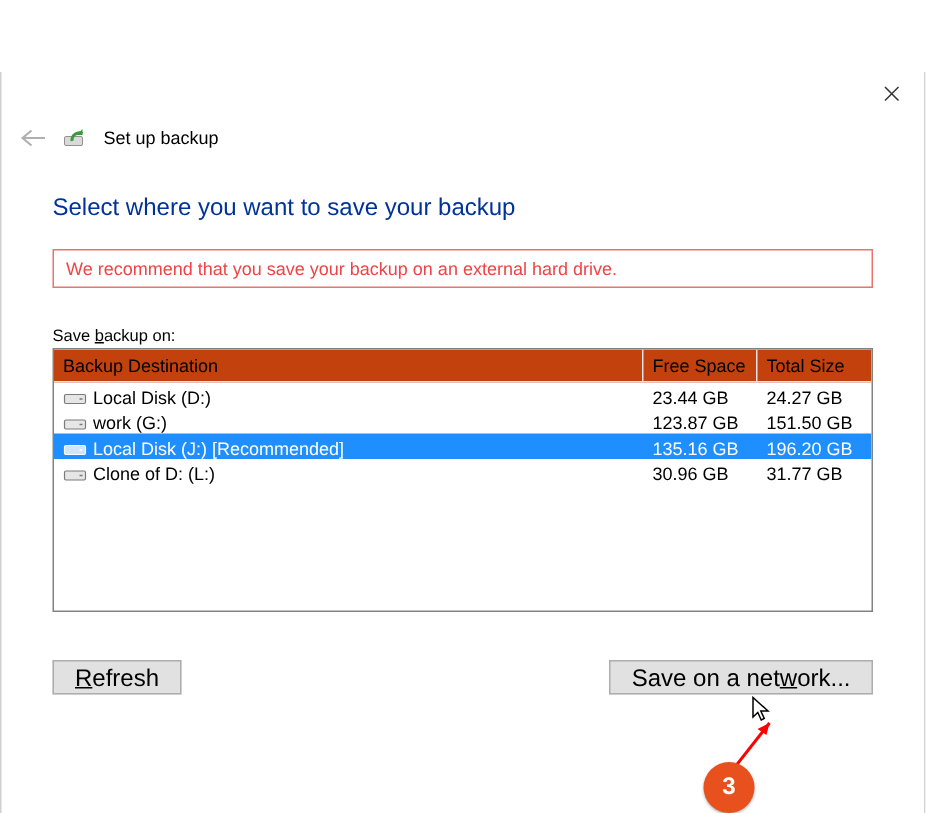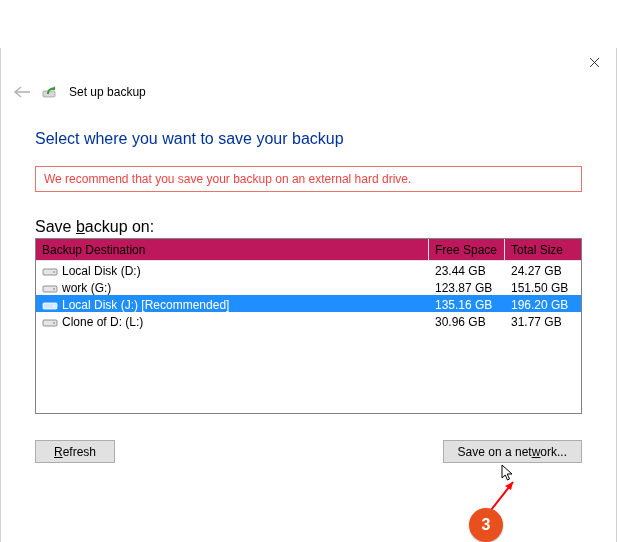--- a/index.html
+++ b/index.html
@@ -71,35 +71,35 @@
   .recommend-box {
     border: 1px solid #e8756d;
     padding: 5px 8px;
     color: #ef4444;
     font-size: 12px;
     margin-bottom: 26px;
     display: inline-block;
     width: 100%;
   }
   .save-label {
-    font-size: 16px;
+    font-size: 11px;
     margin-bottom: 2px;
   }
   .save-label .ul { text-decoration: underline; }
   .drive-table {
     border: 1px solid #828282;
     width: 100%;
     height: 176px;
     overflow: hidden;
     background: #fff;
   }
   .drive-header {
     display: flex;
     font-size: 12px;
-    background: #be185d;
+    background: #c2410c;
     height: 22px;
     align-items: center;
     border-bottom: 1px solid #e4e4e4;
   }
   .col-dest { flex: 1; padding-left: 6px; border-right: 1px solid #e4e4e4; height: 100%; display:flex; align-items:center;}
   .col-free { width: 76px; padding-left: 6px; border-right: 1px solid #e4e4e4; height: 100%; display:flex; align-items:center;}
   .col-total { width: 76px; padding-left: 6px; height: 100%; display:flex; align-items:center;}
   .drive-row {
     display: flex;
     height: 17px;
@@ -119,21 +119,21 @@
   .mid-buttons {
     position: absolute;
     top: 392px;
     left: 34px;
     right: 34px;
     display: flex;
     justify-content: space-between;
   }
   .btn {
     font-family: inherit;
-    font-size: 12px;
+    font-size: 16px;
     background: #e1e1e1;
     border: 1px solid #adadad;
     padding: 3px 14px;
     min-width: 80px;
     height: 23px;
     cursor: default;
     text-align: center;
   }
   .btn .ul { text-decoration: underline; }
   .btn-wide { min-width: 138px; }

